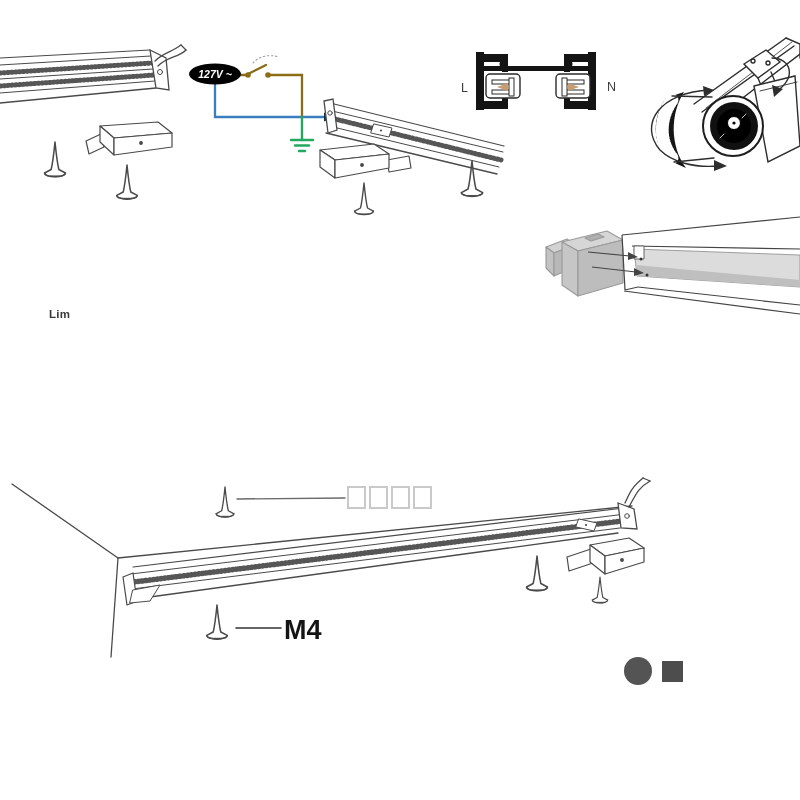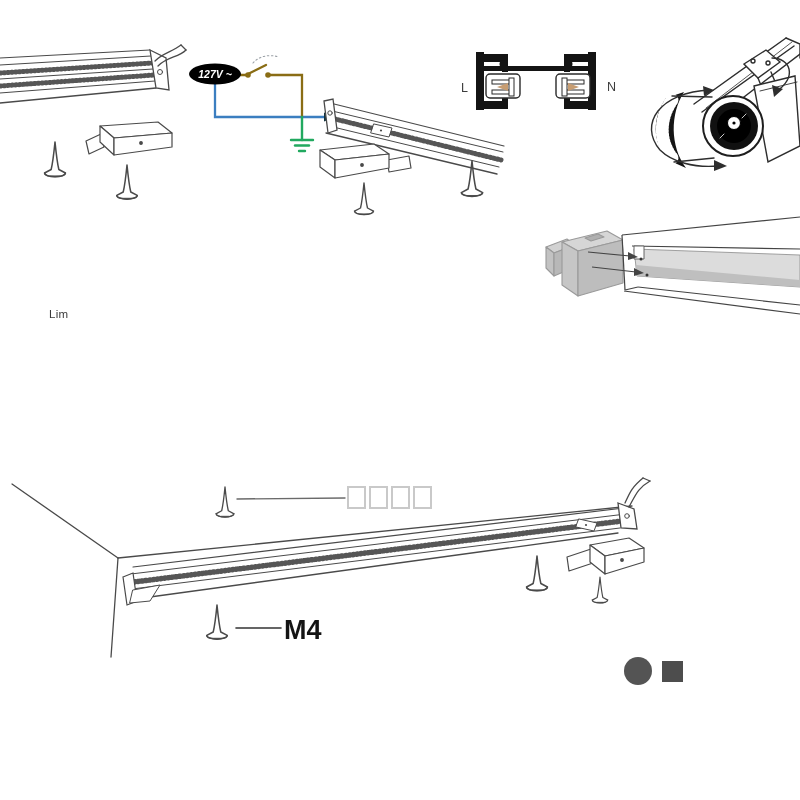--- a/index.html
+++ b/index.html
@@ -1,20 +1,20 @@
 <!DOCTYPE html>
 <html><head>
 <meta charset="utf-8">
 <style>
   html,body{margin:0;padding:0;background:#fff;}
   #stage{position:relative;width:800px;height:732px;background:#ffffff;overflow:hidden;
          font-family:"Liberation Sans",sans-serif;}
   #stage svg{position:absolute;left:0;top:0;}
   svg text{font-family:"Liberation Sans",sans-serif;}
-  .note{position:absolute;left:49px;top:308px;font-size:11.5px;color:#3a3a3a;letter-spacing:.3px;}
+  .note{position:absolute;left:49px;top:308px;font-size:11.5px;color:#3a3a3a;letter-spacing:.3px;font-weight:bold;}
   .vtext{font-size:10.5px;font-weight:bold;font-style:italic;}
   .term{font-size:12.5px;fill:#3c3c3c;}
   .m4{font-size:27px;font-weight:bold;fill:#141414;}
 </style>
 </head>
 <body>
 
 <div id="stage">
 
 <svg width="800" height="800" viewBox="0 0 800 800">

